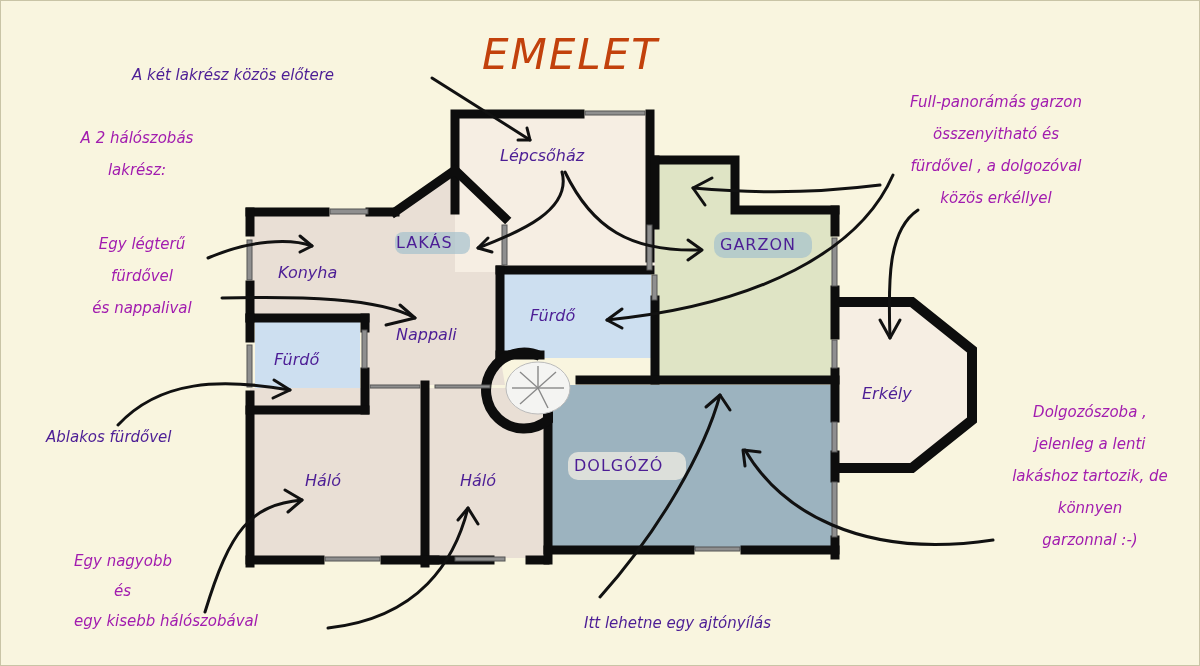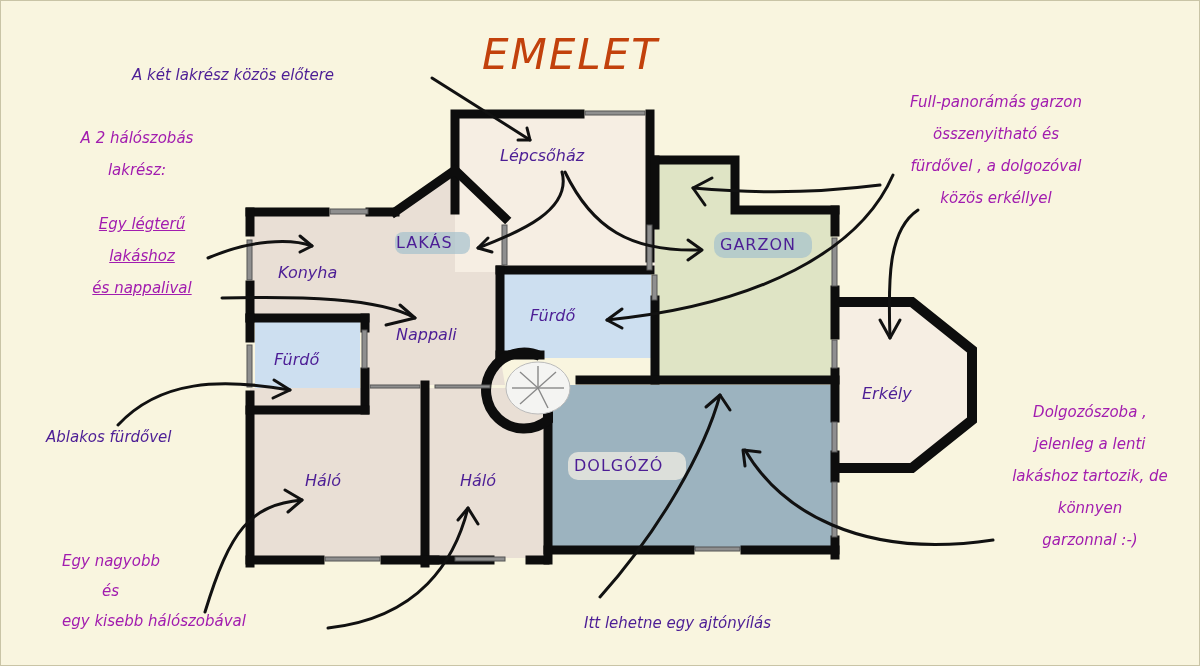--- a/index.html
+++ b/index.html
@@ -184,29 +184,29 @@
 <div class="lbl room-caps" style="left:570px;top:456px;">DOLGÓZÓ</div>
 <div class="lbl room" style="left:862px;top:386px;">Erkély</div>
 
 <div class="lbl" style="left:132px;top:68px;font-size:15px;">A két lakrész közös előtere</div>
 
 <div class="note" style="left:52px;top:122px;width:170px;">
   <div>A 2 hálószobás</div>
   <div>lakrész:</div>
 </div>
 
-<div class="note" style="left:62px;top:208px;width:160px;text-decoration:underline;">
+<div class="note" style="left:62px;top:228px;width:160px;">
   <div>Egy légterű</div>
-  <div>lakáshoz</div>
+  <div>fürdővel</div>
   <div>és nappalival</div>
 </div>
 
 <div class="lbl" style="left:46px;top:430px;font-size:15px;">Ablakos fürdővel</div>
 
-<div class="note" style="left:32px;top:546px;width:200px;line-height:30px;">
+<div class="note" style="left:44px;top:546px;width:200px;line-height:30px;">
   <div style="text-align:left;padding-left:30px;">Egy nagyobb</div>
   <div style="text-align:left;padding-left:70px;">és</div>
   <div style="text-align:left;padding-left:30px;">egy kisebb hálószobával</div>
 </div>
 
 <div class="note" style="left:866px;top:86px;width:260px;">
   <div>Full-panorámás garzon</div>
   <div>összenyitható és</div>
   <div>fürdővel , a dolgozóval</div>
   <div>közös  erkéllyel</div>

